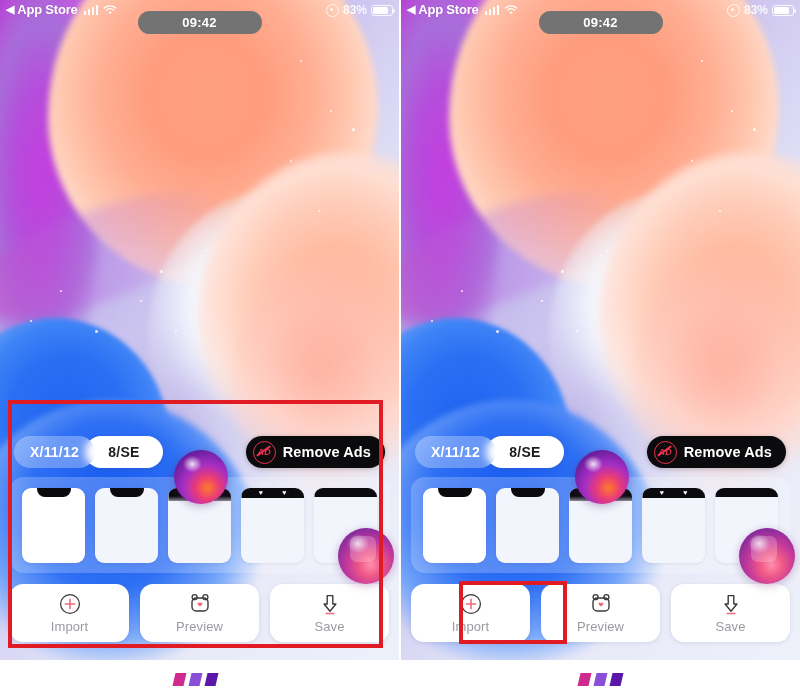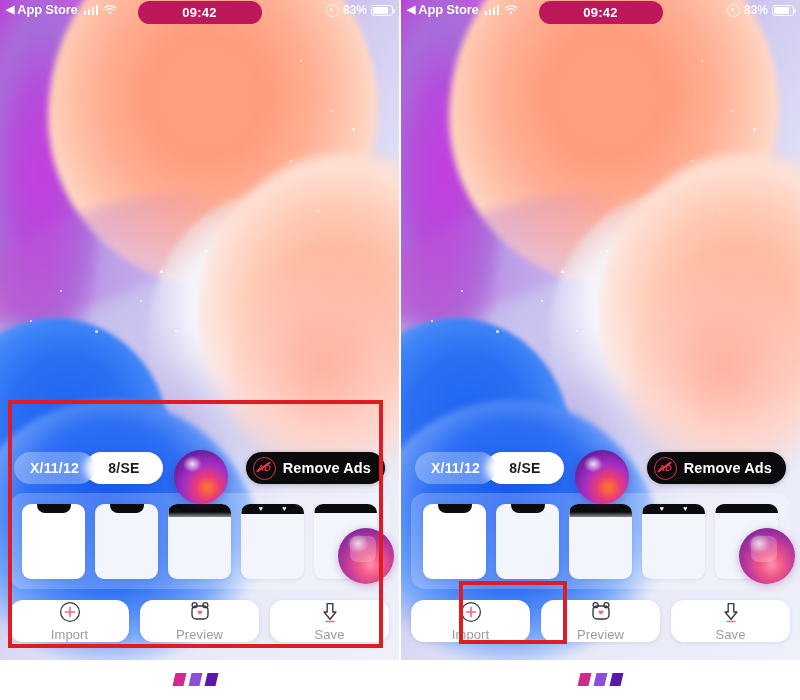--- a/index.html
+++ b/index.html
@@ -99,22 +99,22 @@
   }
   .sb-back{font-size:11px;line-height:1;}
   .bars{display:flex;align-items:flex-end;gap:1.5px;height:10px;margin-left:3px;}
   .bars i{display:block;width:2.5px;background:#fff;border-radius:.5px;}
   .bars i:nth-child(1){height:4px;}
   .bars i:nth-child(2){height:6px;}
   .bars i:nth-child(3){height:8px;}
   .bars i:nth-child(4){height:10px;}
   .wifi{margin-left:2px;width:14px;height:11px;position:relative;}
   .island{
-    position:absolute;left:50%;transform:translateX(-50%);top:1px;
-    width:124px;height:23px;border-radius:14px;background:#be185d;
+    position:absolute;left:50%;transform:translateX(-50%);top:11px;
+    width:124px;height:23px;border-radius:14px;background:#737373;
     display:flex;align-items:center;justify-content:center;
     color:#fff;font-size:13px;font-weight:600;letter-spacing:.3px;
   }
   .sb-right{
     position:absolute;right:6px;top:3px;display:flex;align-items:center;gap:4px;
     font-size:12px;font-weight:600;color:rgba(255,255,255,.85);
   }
   .loc{width:11px;height:11px;border-radius:50%;border:1.3px solid rgba(255,255,255,.8);position:relative;}
   .loc::after{content:"";position:absolute;left:3.3px;top:3.3px;width:3px;height:3px;border-radius:50%;background:rgba(255,255,255,.85);}
   .batt{
@@ -195,21 +195,21 @@
     padding:0 8px;box-sizing:border-box;
   }
   .notch.bar span{color:#fff;font-size:7px;line-height:1;}
   .notch.topbar{width:100%;height:9px;border-radius:0;}
 
   
   .actions{
     display:flex;gap:11px;margin:11px 10px 0 10px;position:relative;
   }
   .action{
-    flex:1;height:42px;border-radius:13px;background:#ffffff;
+    flex:1;height:58px;border-radius:13px;background:#ffffff;
     display:flex;flex-direction:column;align-items:center;justify-content:center;
     gap:3px;box-shadow:0 1px 4px rgba(70,70,120,.13);
   }
   .action .lbl{font-size:13px;color:#9a9aa2;letter-spacing:.1px;}
   .ic{width:24px;height:24px;position:relative;}
 
   
   .orb{position:absolute;border-radius:50%;z-index:16;pointer-events:none;}
   .orb.a{
     width:54px;height:54px;left:174px;top:450px;

